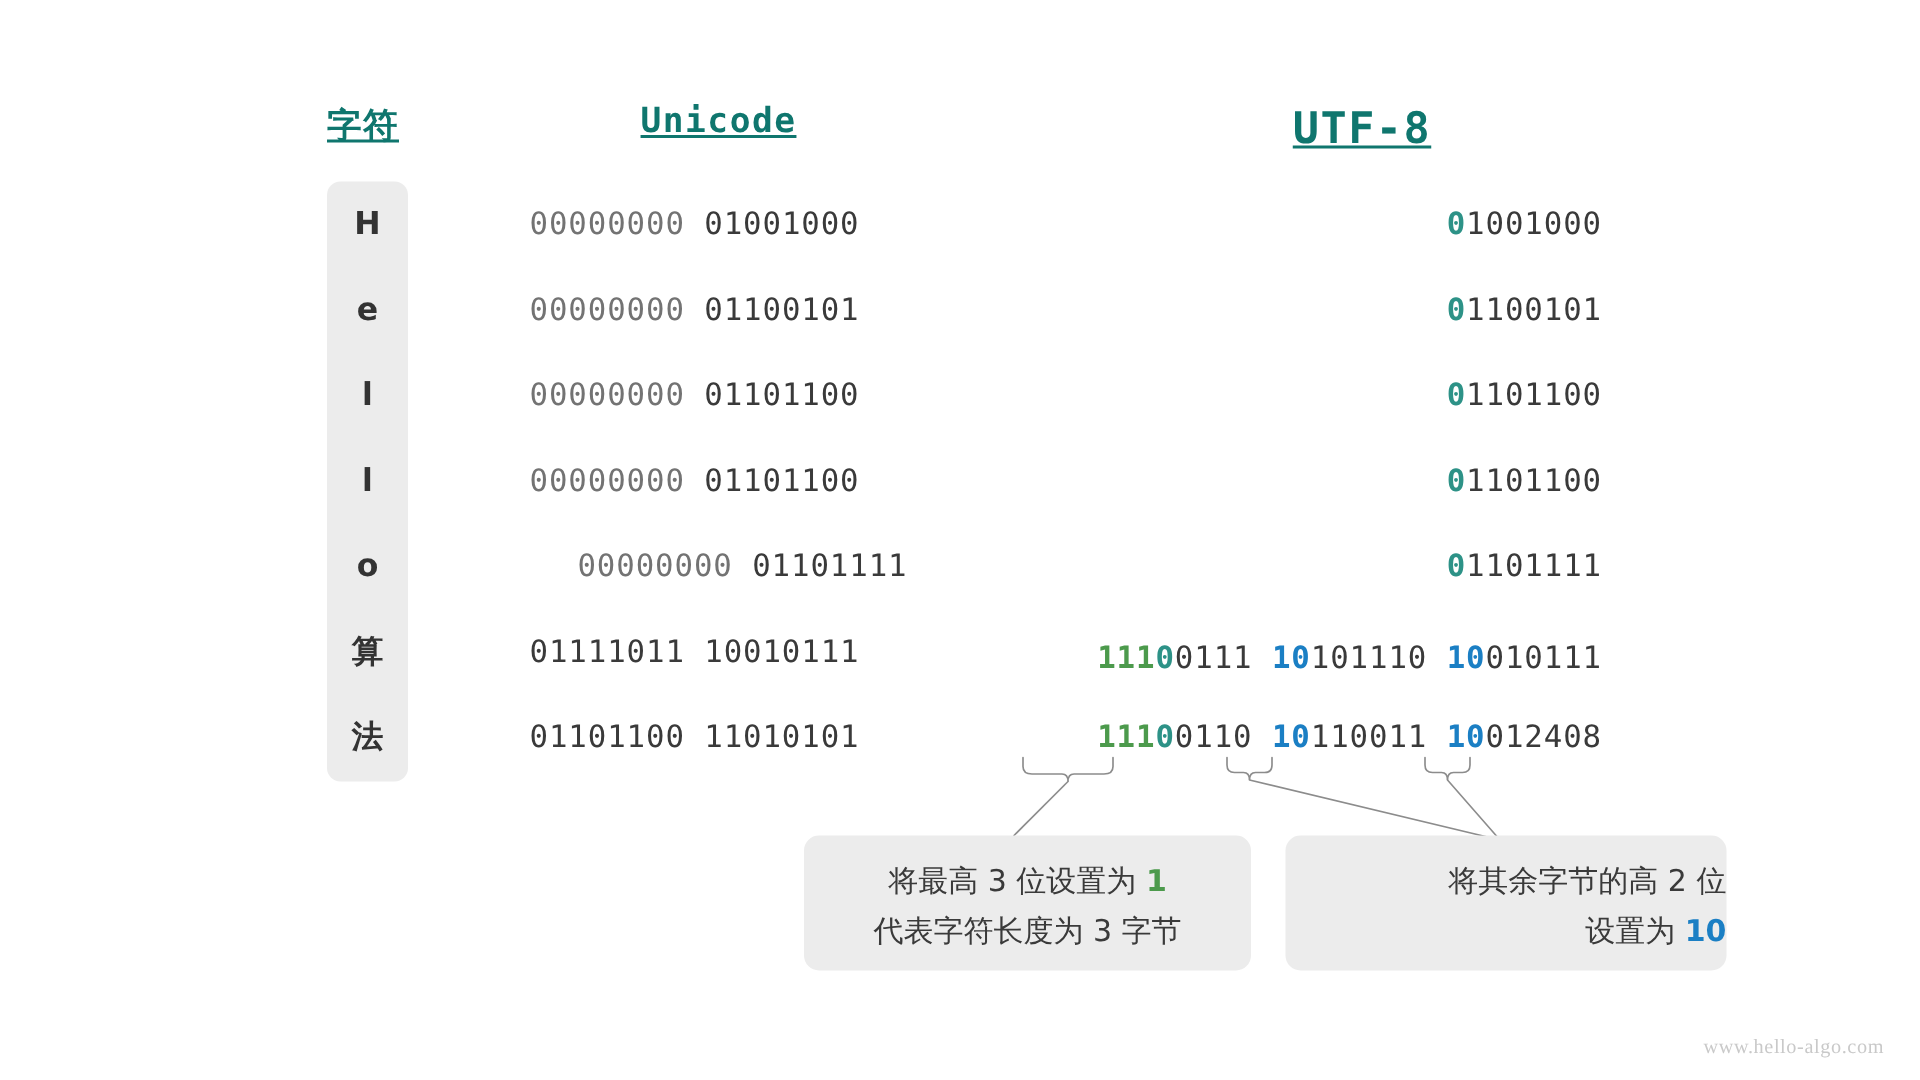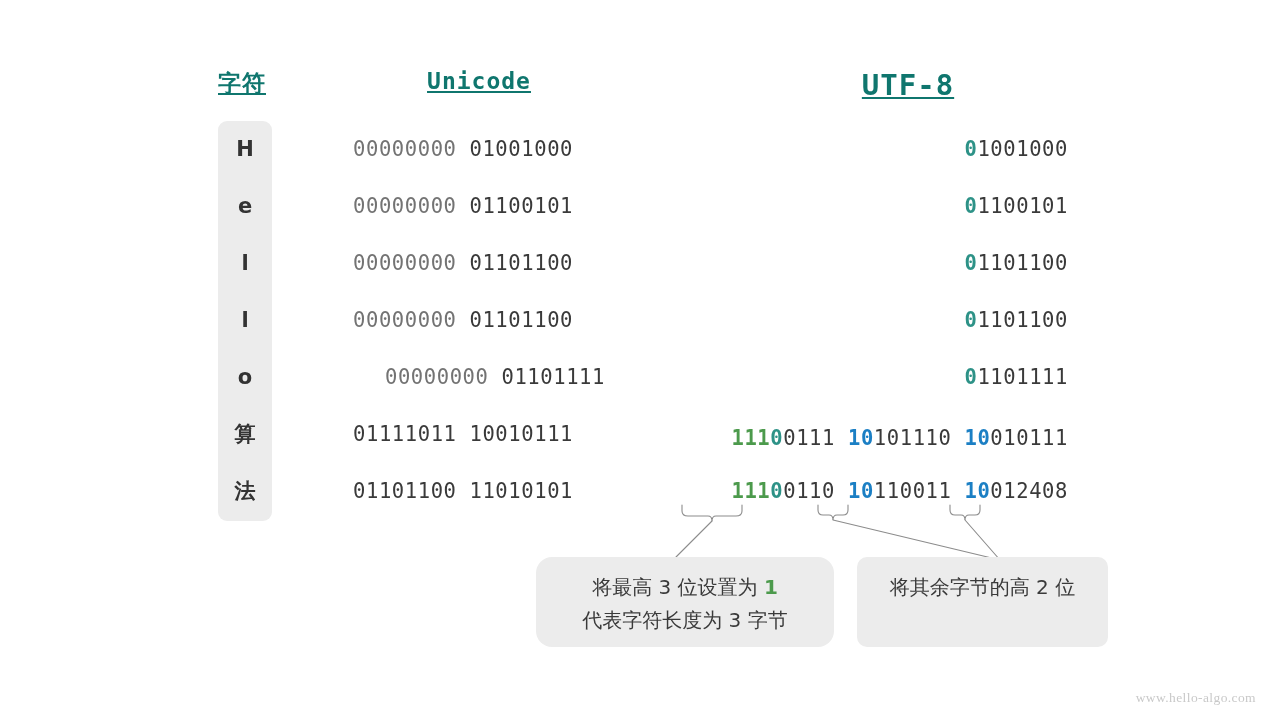--- a/index.html
+++ b/index.html
@@ -130,27 +130,27 @@
     line-height: 33px;
     padding-top: 14px;
     box-sizing: border-box;
   }
   .callout .line { white-space: nowrap; }
   .callout-a {
     left: 536px;
     top: 557px;
     width: 298px;
     height: 90px;
-    border-radius: 16px;
   }
   .callout-b {
     left: 857px;
     top: 557px;
-    width: 251px;
+    width: 294px;
     height: 90px;
+    text-align: right;
   }
   .hl-g { color: #4c9a4c; font-weight: bold; }
   .hl-b { color: #1b7fc4; font-weight: bold; }
 
   
   .watermark {
     position: absolute;
     right: 24px;
     bottom: 14px;
     font-family: Liberation Serif, serif;
@@ -219,17 +219,20 @@
 
   <div class="callout callout-a">
     <div class="line">
       <span>将最高 3 位设置为 </span><span class="hl-g">1</span>
     </div>
     <div class="line">代表字符长度为 3 字节</div>
   </div>
 
   <div class="callout callout-b">
     <div class="line">将其余字节的高 2 位</div>
+    <div class="line">
+      <span>设置为 </span><span class="hl-b">10</span>
+    </div>
   </div>
 
   <div class="watermark">www.hello-algo.com</div>
 
 </div>
 
 </body></html>

